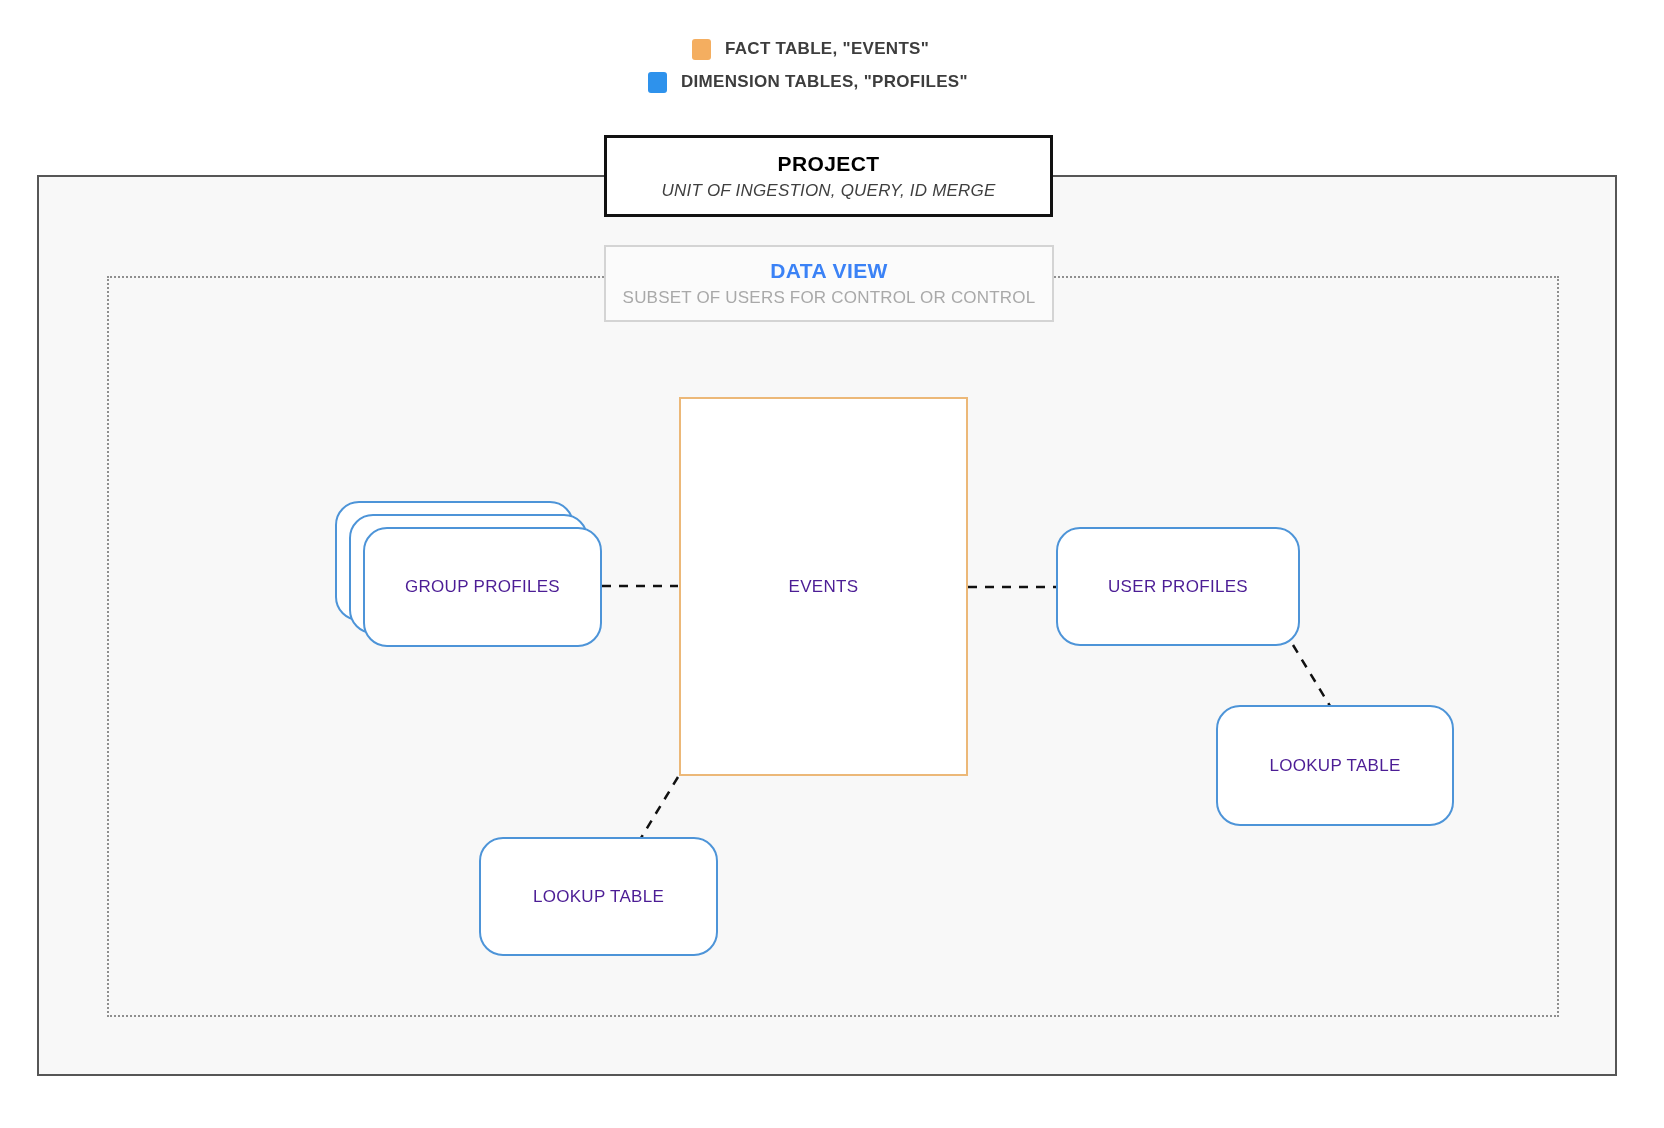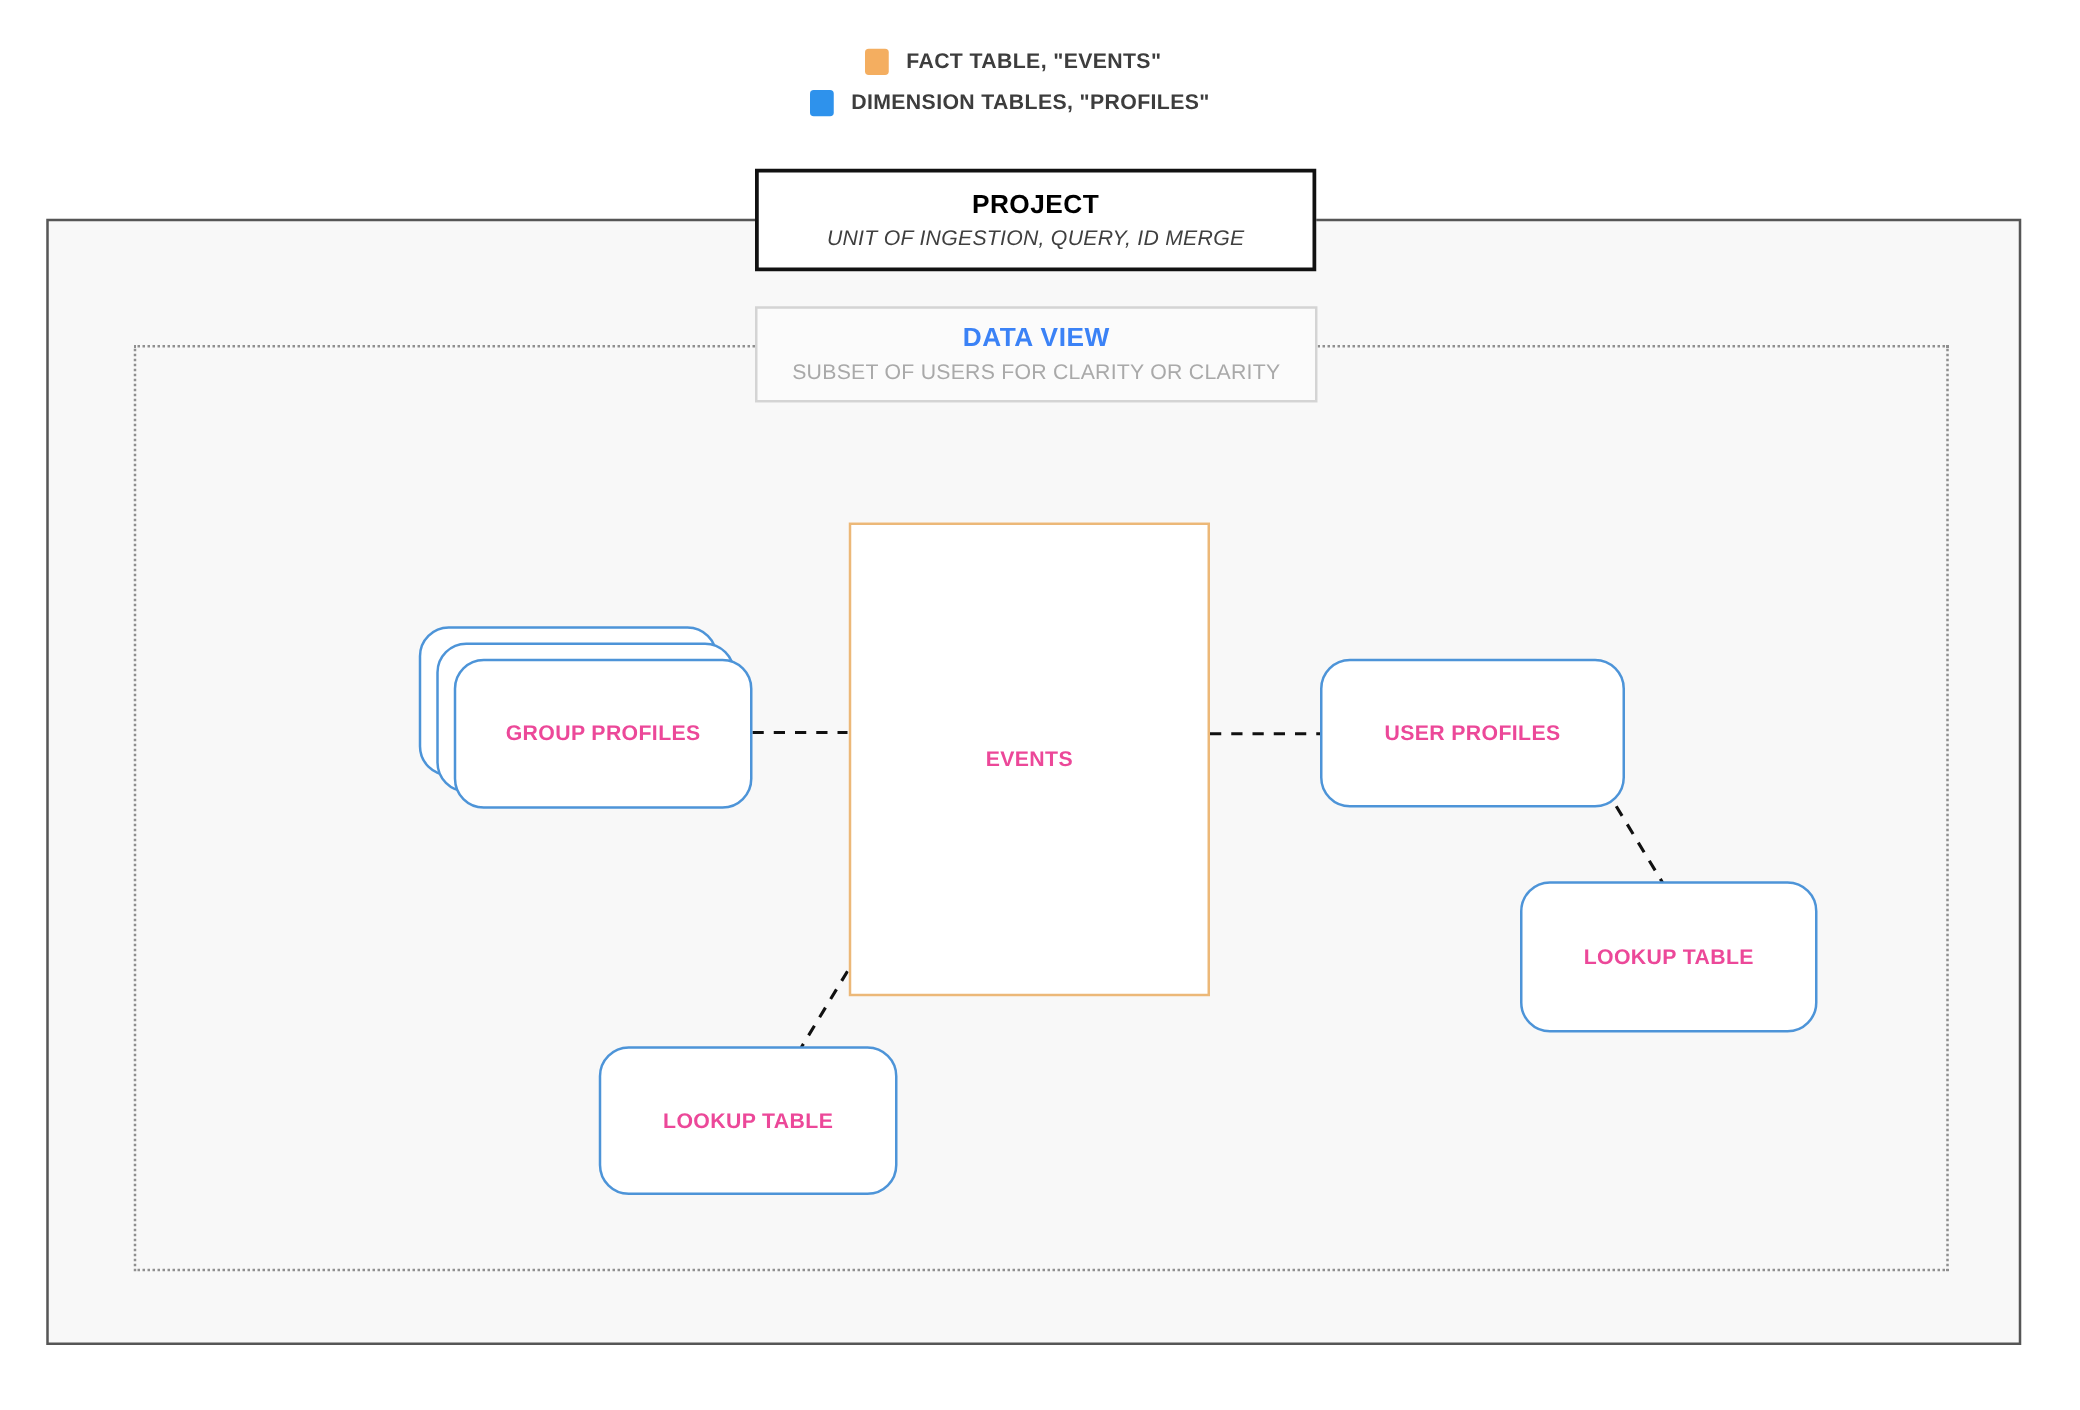--- a/index.html
+++ b/index.html
@@ -100,28 +100,28 @@
   }
   .connectors line {
     stroke: #111111;
     stroke-width: 2.5;
     stroke-dasharray: 9 8;
   }
 
   
   .node-label {
     font-size: 17px;
-    font-weight: bold;
-    color: #ec4899;
+    font-weight: normal;
+    color: #4c1d95;
     letter-spacing: 0.3px;
     white-space: nowrap;
   }
   .fact-box {
     position: absolute;
-    left: 679px; top: 418px;
+    left: 679px; top: 397px;
     width: 289px; height: 379px;
     background: #ffffff;
     border: 2px solid #ecb878;
     display: flex; align-items: center; justify-content: center;
     z-index: 3;
   }
   .dim-card {
     position: absolute;
     background: #ffffff;
     border: 2px solid #4d94d8;
@@ -152,21 +152,21 @@
 
   <div class="outer-box"></div>
   <div class="dotted-box"></div>
 
   <div class="header-box project-box">
     <div class="hdr-title">PROJECT</div>
     <div class="hdr-subtitle">UNIT OF INGESTION, QUERY, ID MERGE</div>
   </div>
   <div class="header-box dataview-box">
     <div class="hdr-title">DATA VIEW</div>
-    <div class="hdr-subtitle">SUBSET OF USERS FOR CLARITY OR CLARITY</div>
+    <div class="hdr-subtitle">SUBSET OF USERS FOR CONTROL OR CONTROL</div>
   </div>
 
   <svg class="connectors" viewBox="0 0 1664 1128" xmlns="http://www.w3.org/2000/svg">
     <line x1="602" y1="586" x2="678" y2="586"></line>
     <line x1="968" y1="587" x2="1056" y2="587"></line>
     <line x1="1293" y1="645" x2="1330" y2="706"></line>
     <line x1="678" y1="777" x2="641" y2="838"></line>
   </svg>
 
   <div class="fact-box">

